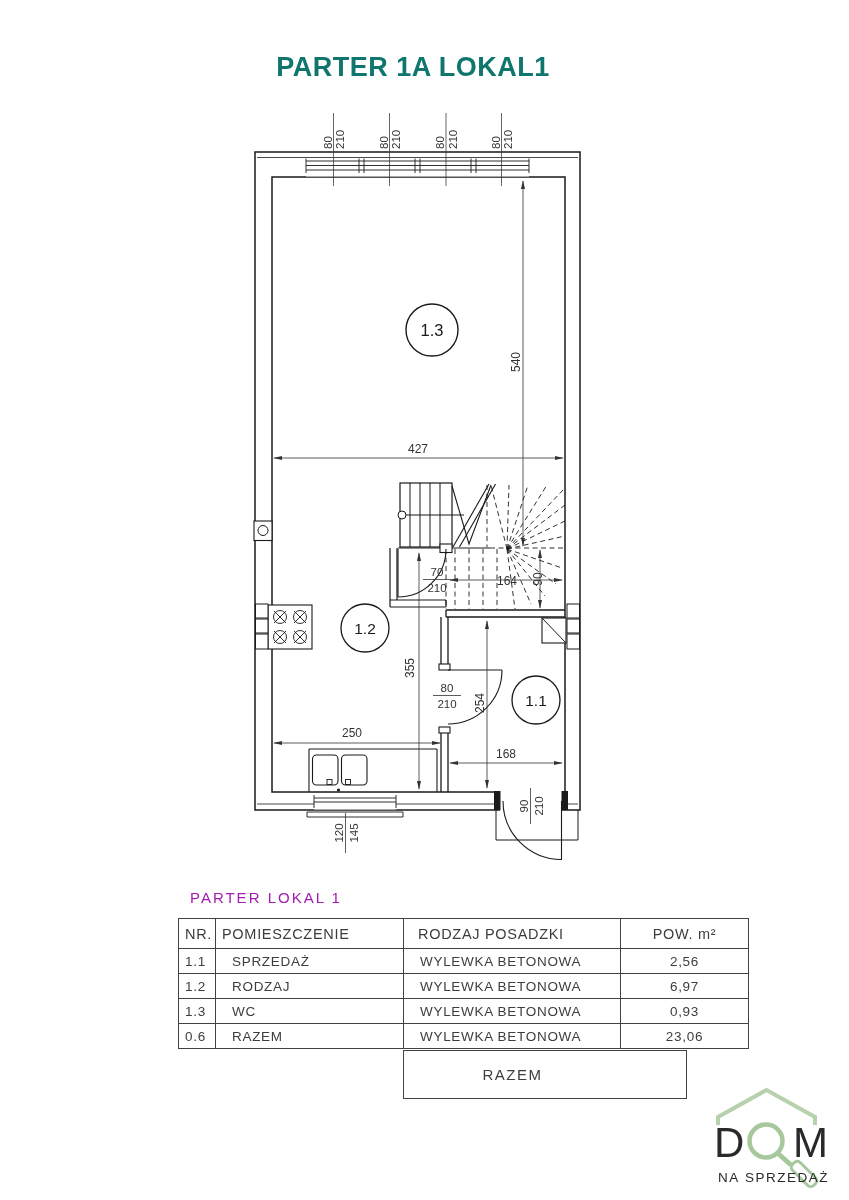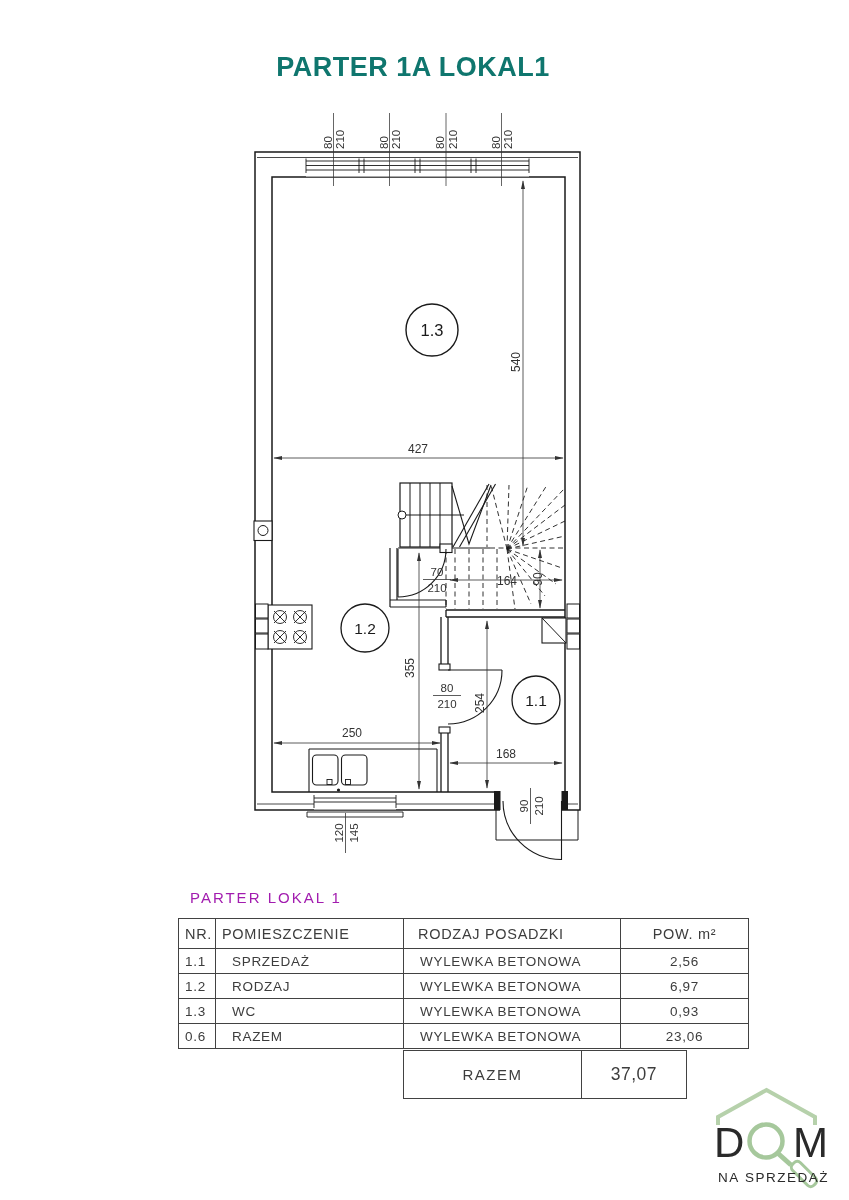--- a/index.html
+++ b/index.html
@@ -293,21 +293,20 @@
       <td>0.6</td>
       <td class="ind">RAZEM</td>
       <td class="ind">WYLEWKA BETONOWA</td>
       <td class="a-c">23,06</td>
     </tr>
   </tbody>
     </table>
 
   <div id="total-box">
     <div id="total-label" class="tcell">RAZEM</div>
-    <div id="total-value" class="tcell">37,07</div>
   </div>
 
   <svg id="logo" width="159" height="120" viewBox="690 1080 159 120">
     <polyline points="718,1125 718,1117 766.5,1090 815,1117 815,1125" fill="none" stroke-width="4" stroke="#b6d1ab"></polyline>
     <text x="714" y="1157" font-size="42" fill="#87a08b">D</text>
     <text x="793" y="1157" font-size="42" fill="#87a08b">M</text>
     <circle cx="766" cy="1141" r="16.5" fill="none" stroke-width="4.5" stroke="#a6c89c"></circle>
     <line x1="777" y1="1152.5" x2="791" y2="1165" stroke-width="5" stroke="#a6c89c"></line>
     <rect x="789" y="1168.5" width="30" height="11" rx="4.5" fill="#fff" stroke-width="3" transform="rotate(45 804 1174)" stroke="#a6c89c"></rect>
     <text x="718" y="1182" font-size="13.5" letter-spacing="1.5" fill="#a6c89c">NA</text>

